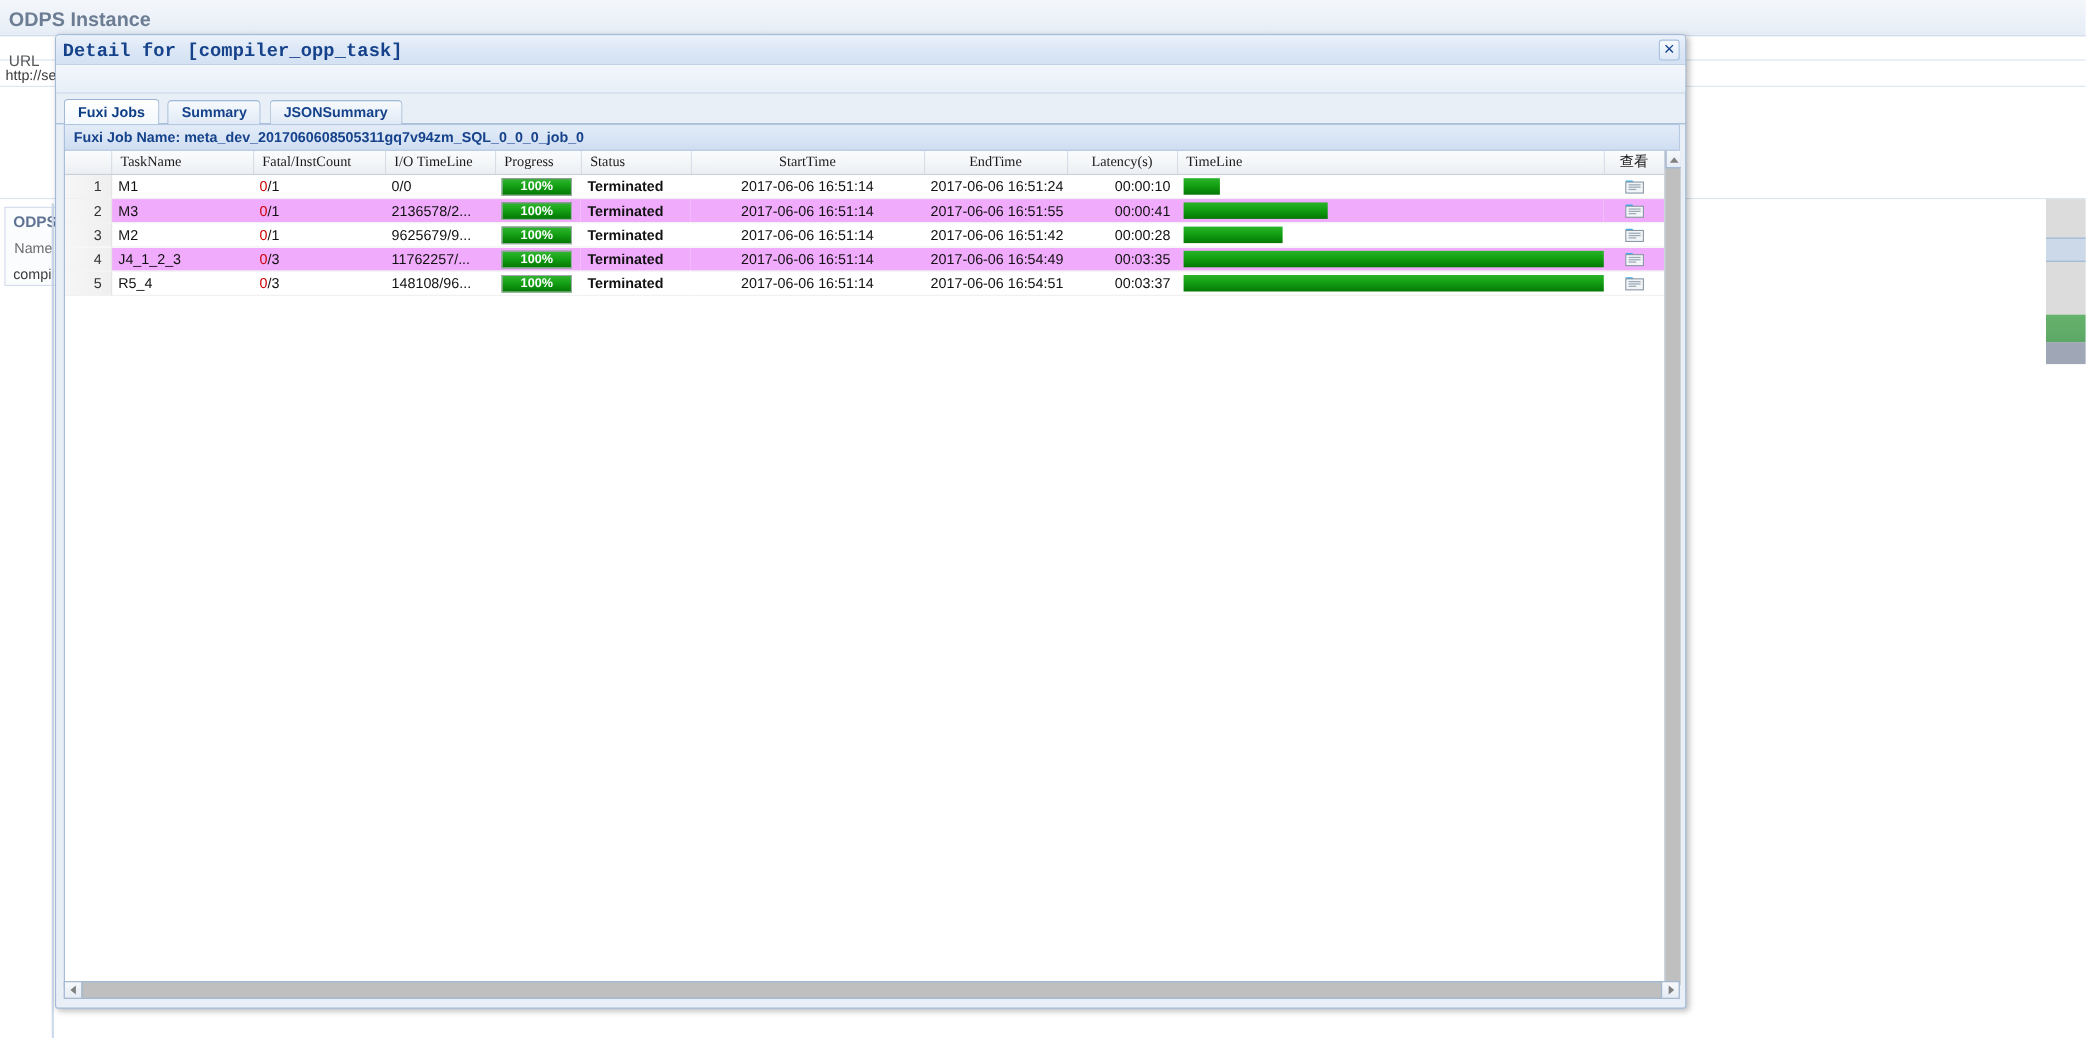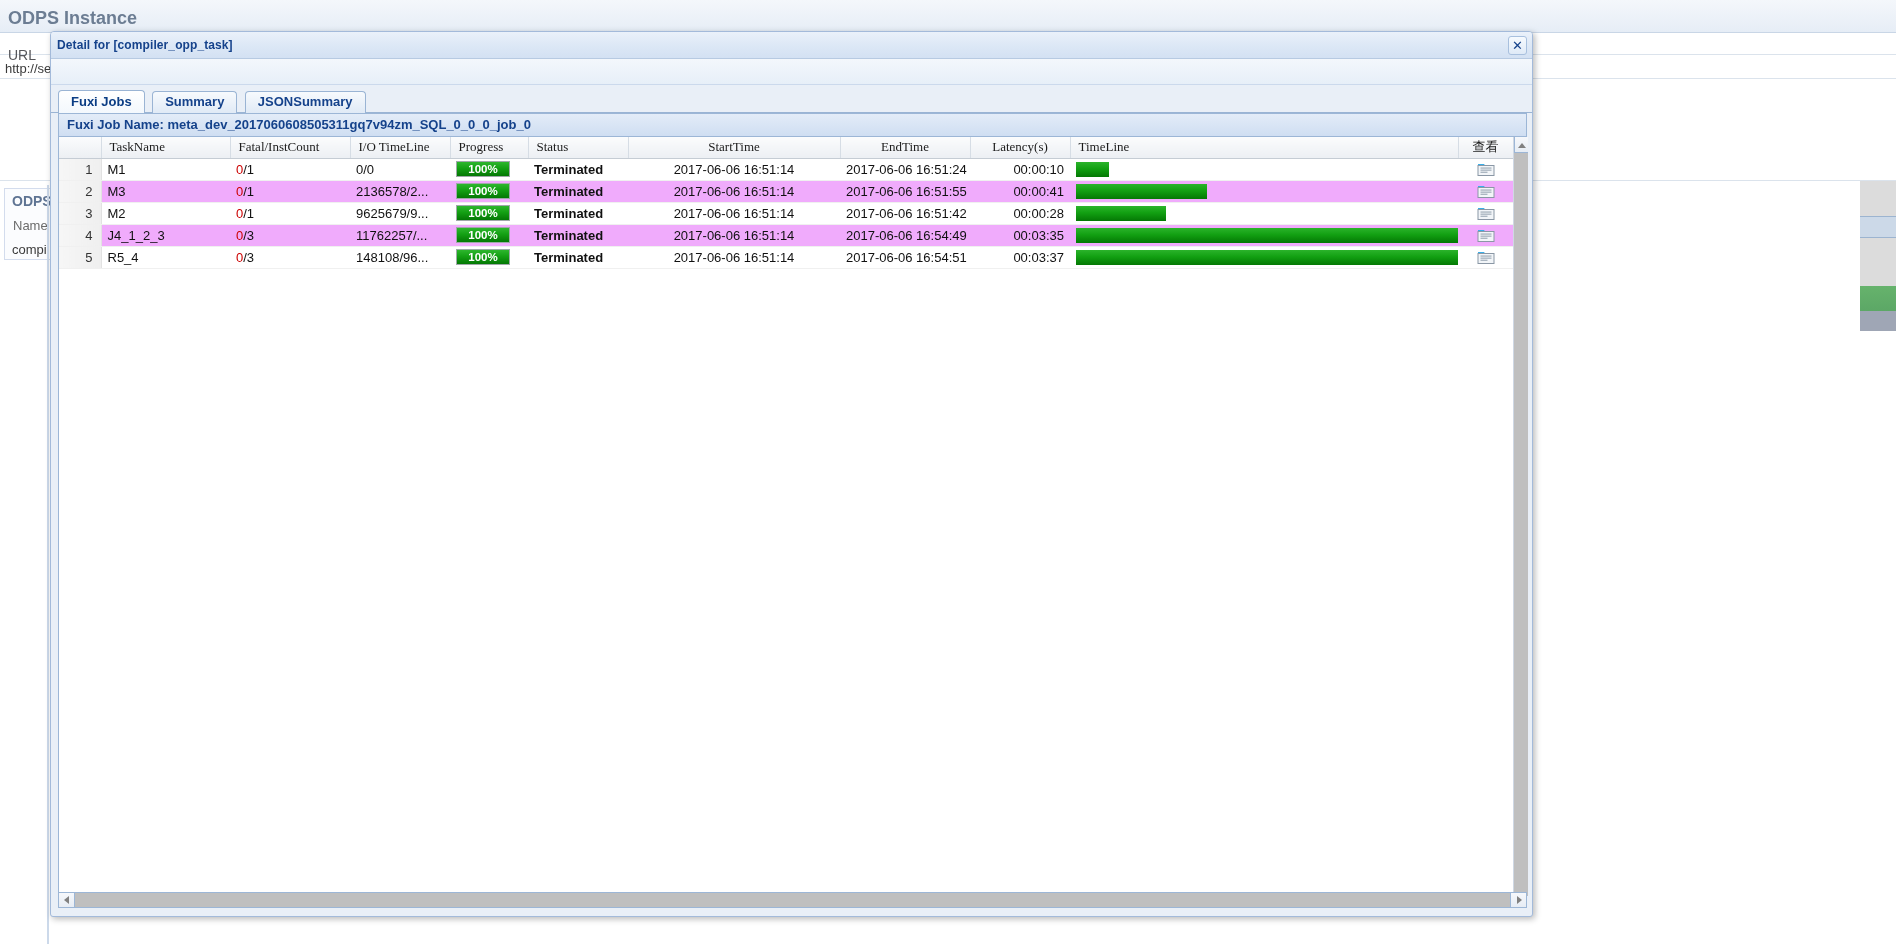--- a/index.html
+++ b/index.html
@@ -76,22 +76,23 @@
     box-shadow: 2px 2px 6px rgba(0,0,0,0.28);
   }
   .modal-titlebar {
     position: relative; height: 27px;
     background: linear-gradient(to bottom, #eaf1fa 0%, #dde8f6 50%, #d3e1f3 100%);
     border-bottom: 1px solid #b7cae2;
     border-radius: 3px 3px 0 0;
   }
   .modal-title {
     position: absolute; left: 6px; top: 6px;
-    font-size: 12px; font-weight: bold; color: #15428b;
+    font-size: 17px; font-weight: bold; color: #15428b;
     letter-spacing: .1px;
+    font-family: Liberation Mono, monospace;
   }
   .modal-close {
     position: absolute; right: 5px; top: 4px;
     width: 19px; height: 19px;
     border: 1px solid #a8c0de; border-radius: 3px;
     background: linear-gradient(to bottom,#f6fafe,#dfeaf7);
     color: #15428b; font-size: 13px; font-weight: bold;
     line-height: 17px; text-align: center; cursor: pointer;
     font-family: "DejaVu Sans", sans-serif;
   }
@@ -168,21 +169,21 @@
     text-align: right; color: #333; padding-right: 8px;
   }
   td.c-left { text-align: left; }
   td.c-right { text-align: right; }
   td.c-center { text-align: center; }
   .fatal-zero { color: #cc0000; }
   .fatal-rest { color: #111; }
   .status-term { color: #1a8a1a; font-weight: bold; }
 
   .pbar {
-    display: inline-block; width: 54px; height: 16px;
+    display: inline-block; width: 64px; height: 16px;
     border: 1px solid #9fa9a9;
     background: linear-gradient(to bottom,#2eb62e 0%,#14a014 45%,#047804 100%);
     color: #ffffff; font-size: 11.5px; font-weight: bold;
     line-height: 15px; text-align: center;
   }
 
   .tl-cell { padding: 0 0 0 1px; }
   .tl-bar {
     display: block; height: 15px;
     background: linear-gradient(to bottom,#2bb32b 0%,#12a012 45%,#047804 100%);

